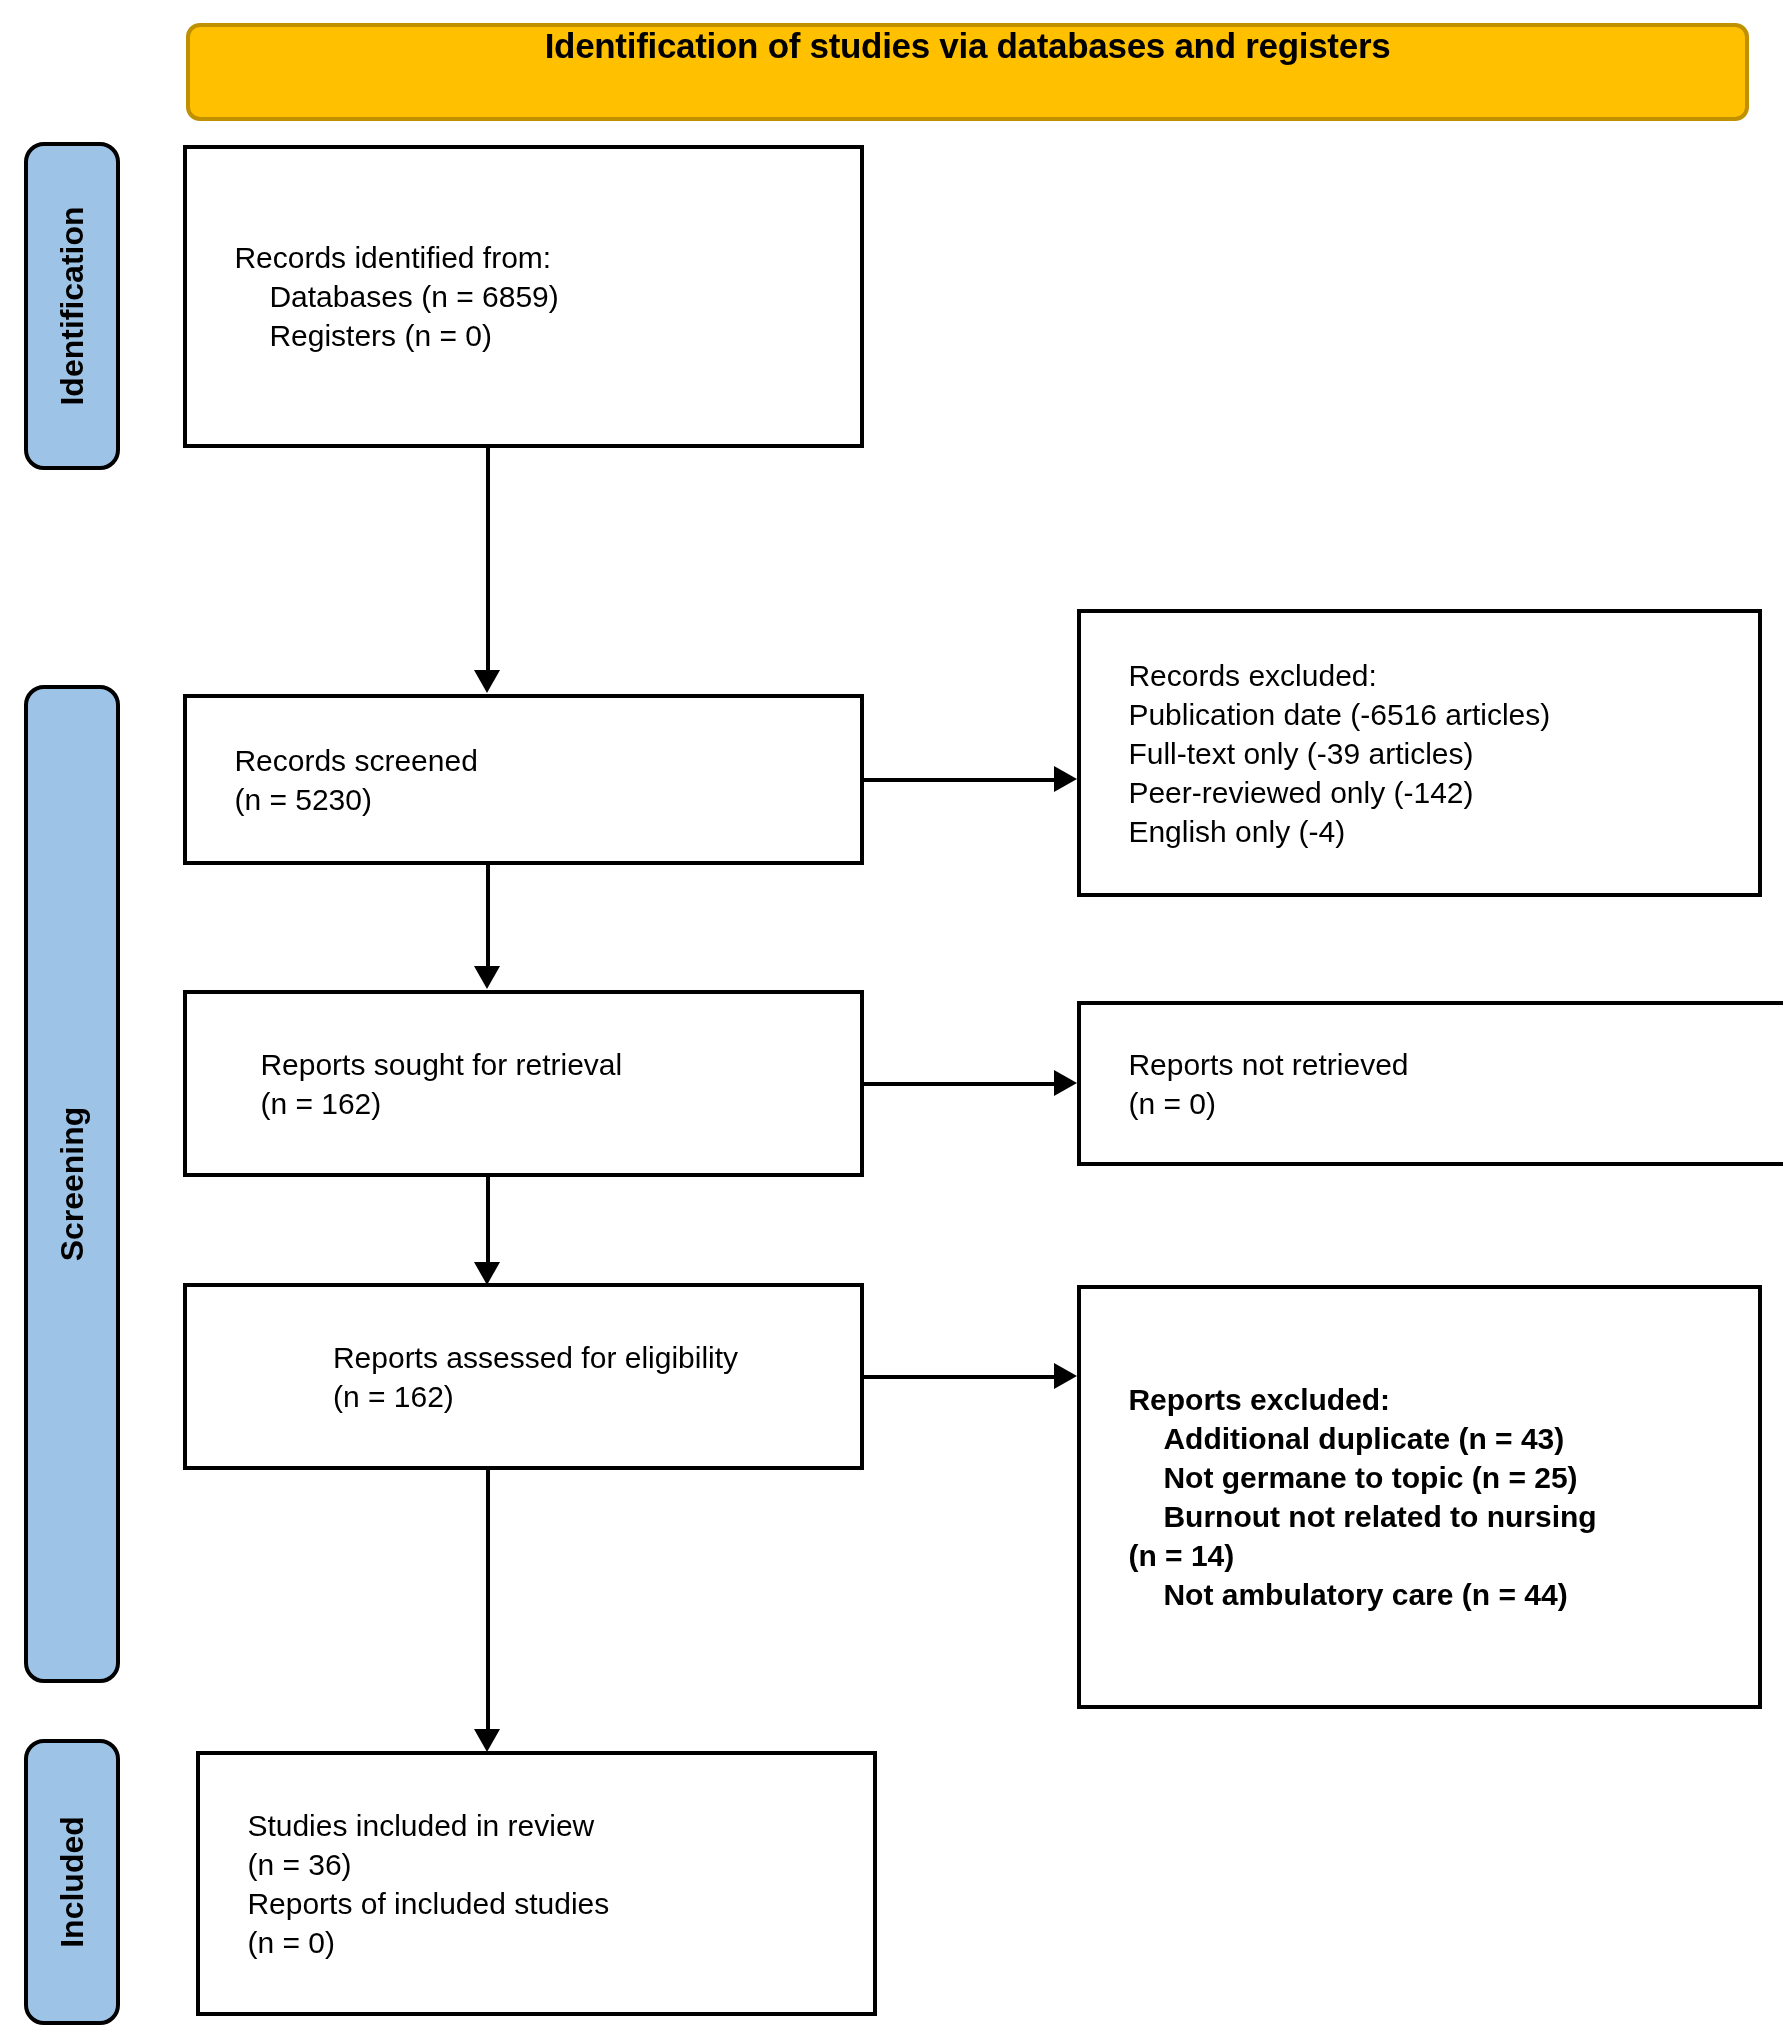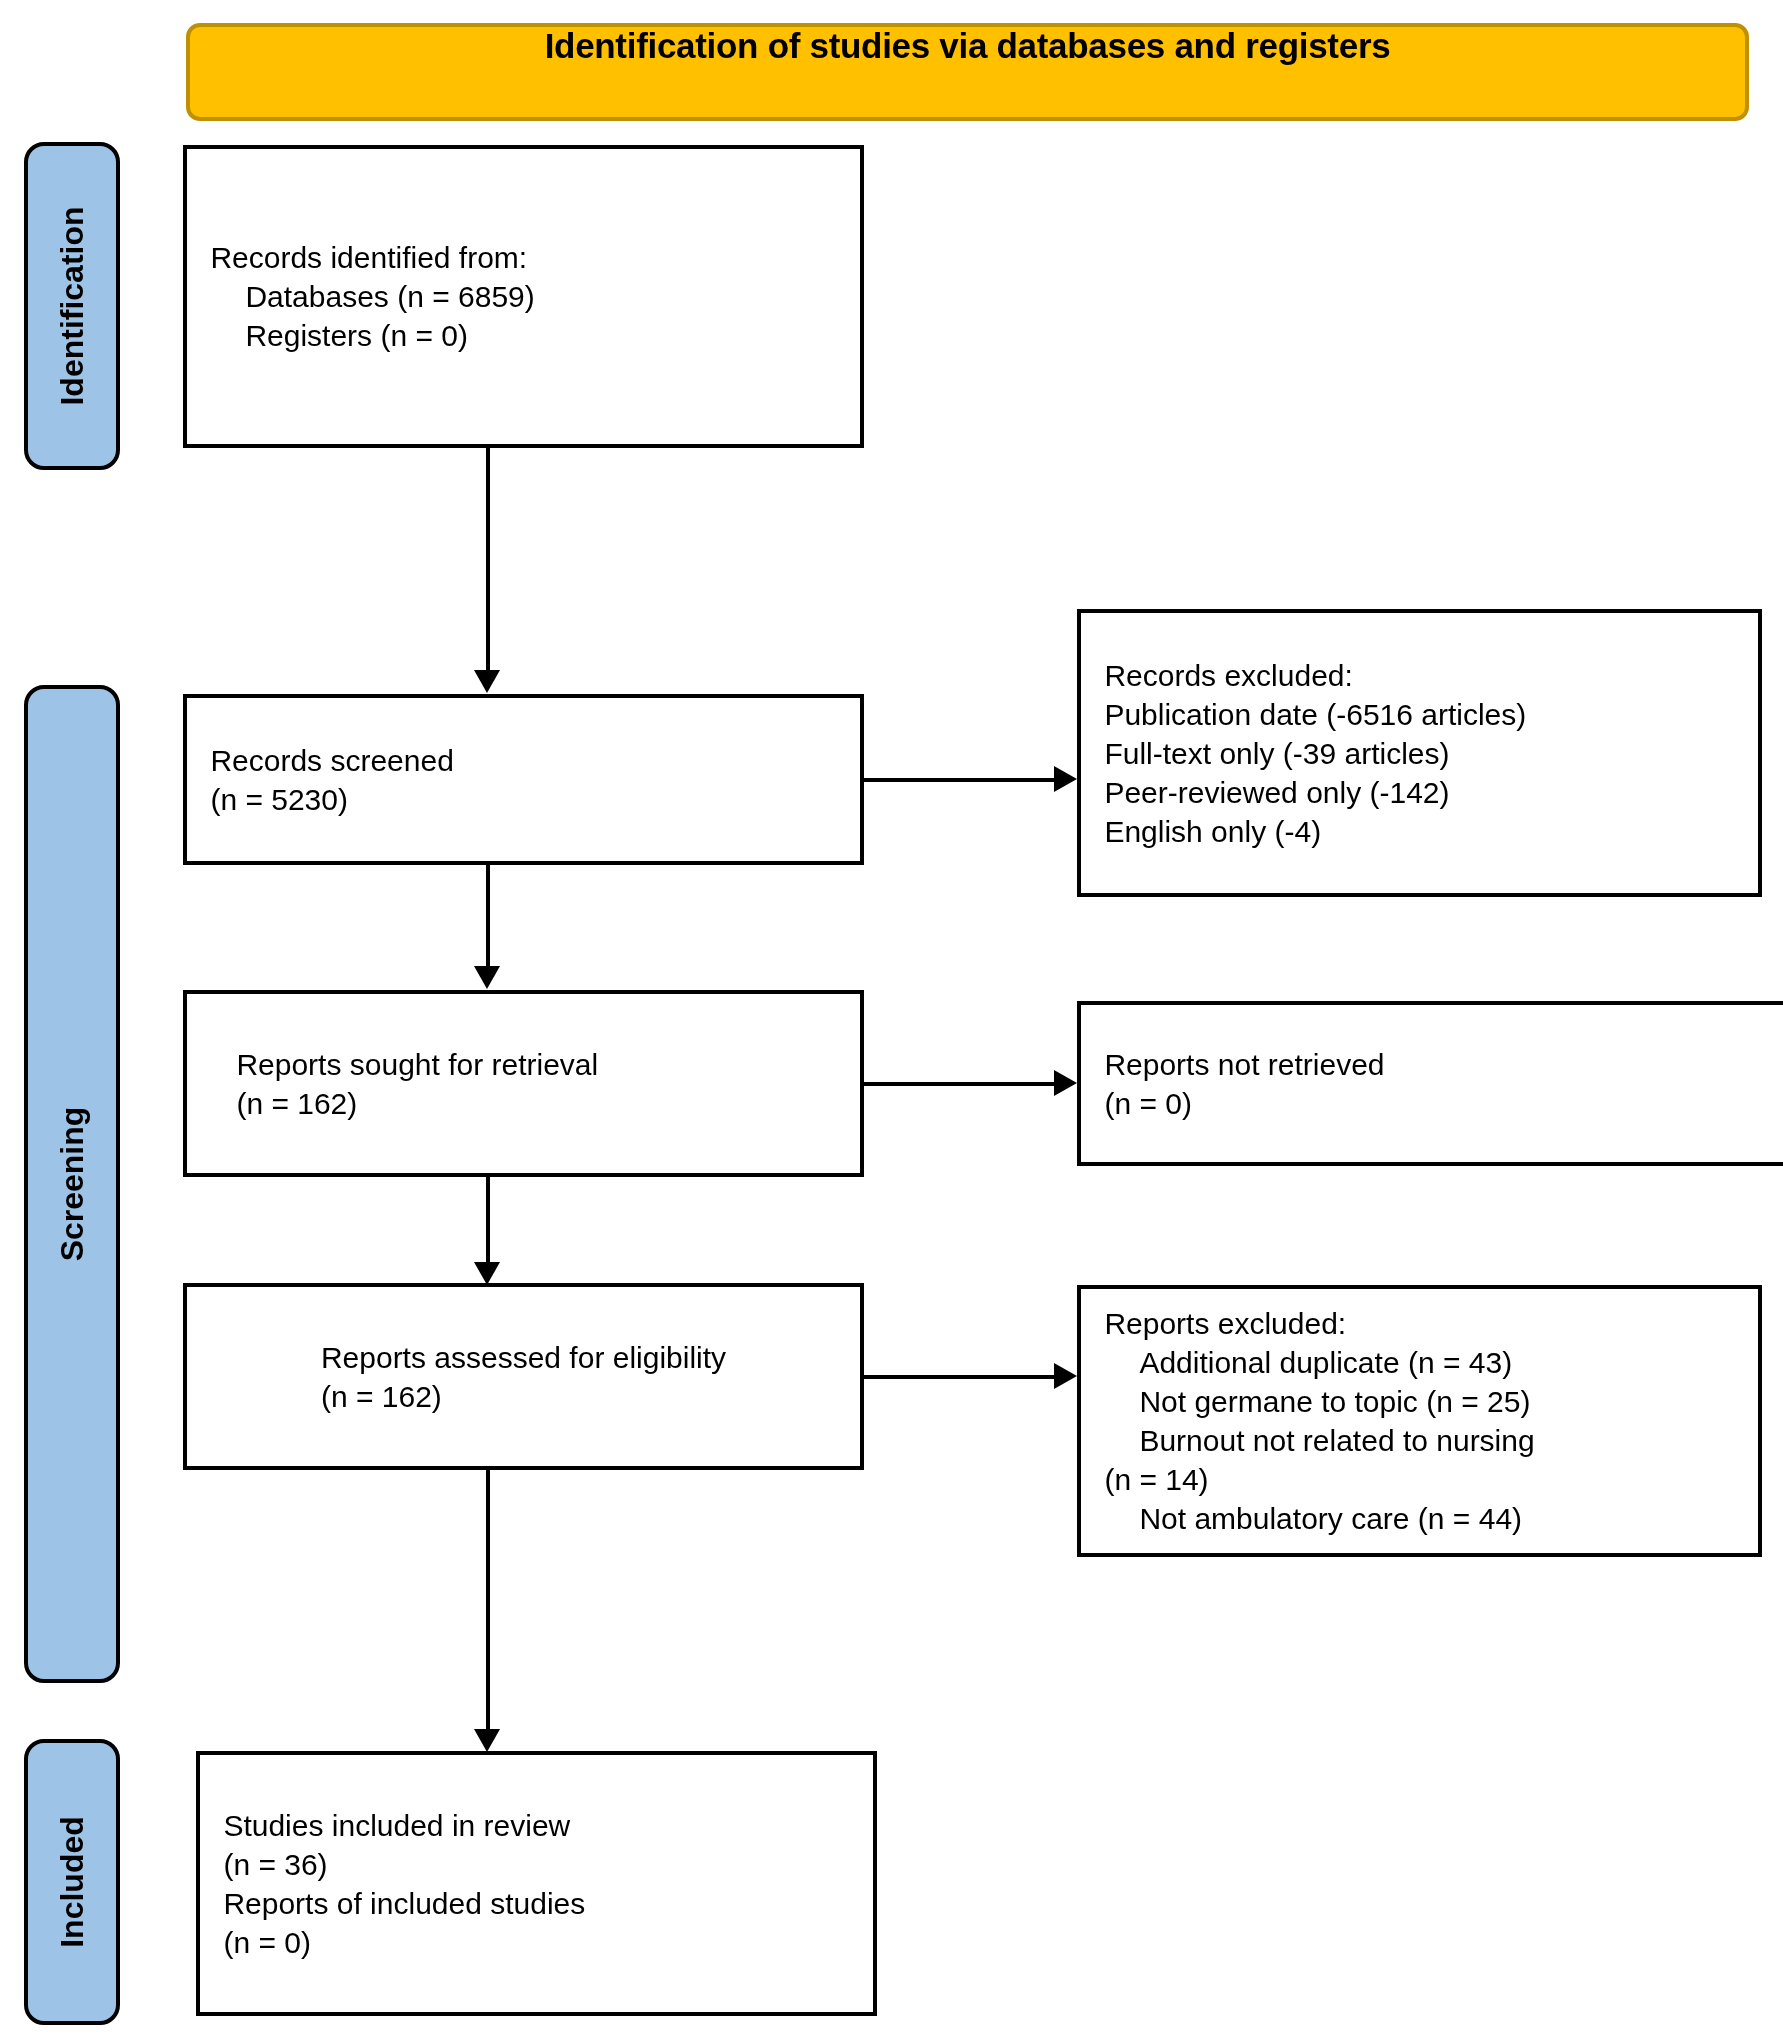--- a/index.html
+++ b/index.html
@@ -77,34 +77,35 @@
     display: flex;
     flex-direction: column;
     justify-content: center;
   }
   .box-text {
     font-size: 30px;
     color: #000000;
     line-height: 1.30;
     padding: 0 23.4px;
     white-space: pre-wrap;
+    margin-left: 24px;
   }
   .box-text .indent { display: inline-block; width: 35px; }
 
   
   .box-identified  { left: 183px; top: 145px;  width: 681px; height: 303px; }
   .box-screened    { left: 183px; top: 694px; width: 681px; height: 171px; }
   .box-sought      { left: 183px; top: 990px; width: 681px; height: 187px; padding-left: 26px; }
   .box-assessed    { left: 183px; top: 1283px; width: 681px; height: 187px; align-items: center; }
   .box-included    { left: 196px; top: 1751px; width: 681px; height: 265px; }
 
   
   .box-rec-excluded    { left: 1077px; top: 609px; width: 685px; height: 288px; }
   .box-not-retrieved   { left: 1077px; top: 1001px; width: 789px; height: 165px; }
-  .box-rep-excluded    { left: 1077px; top: 1285px; width: 685px; height: 272px; }
+  .box-rep-excluded    { left: 1077px; top: 1285px; width: 685px; height: 424px; font-weight: bold; }
 
   
   .vline {
     position: absolute;
     width: 3.7px;
     background: #000000;
   }
   .hline {
     position: absolute;
     height: 3.7px;

